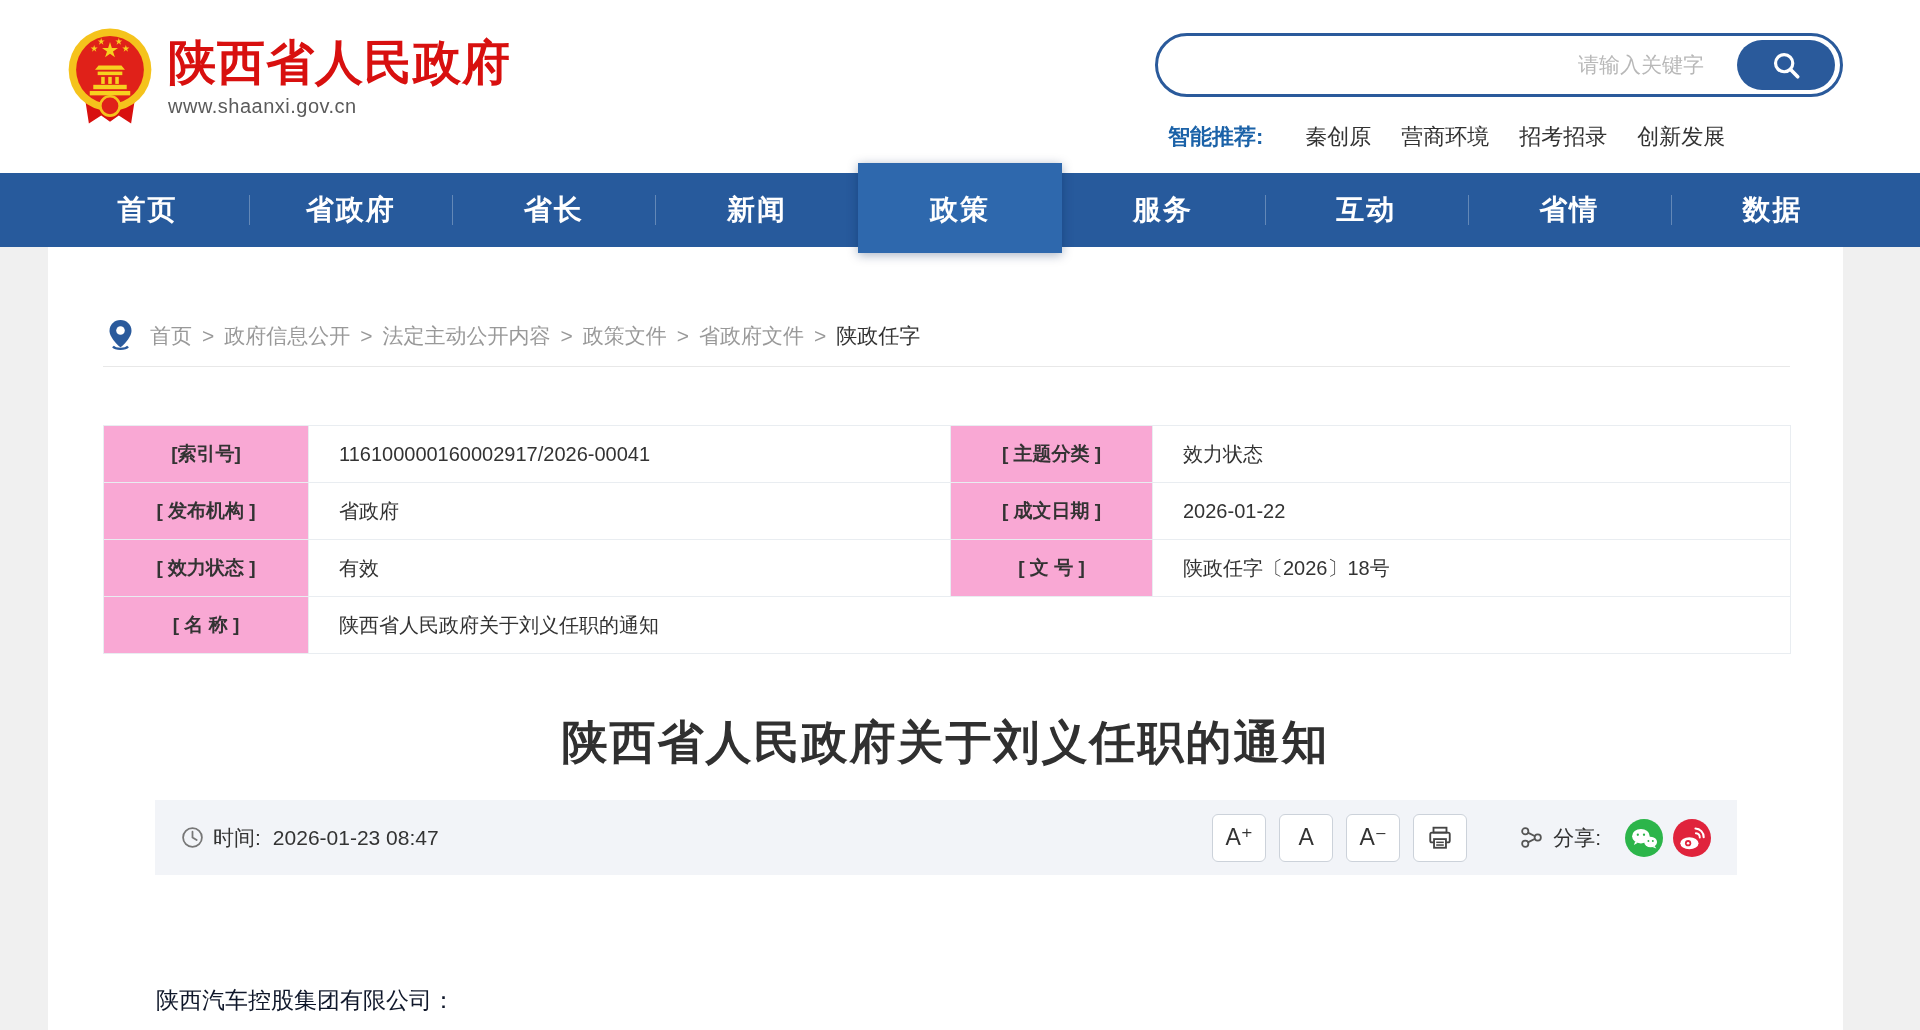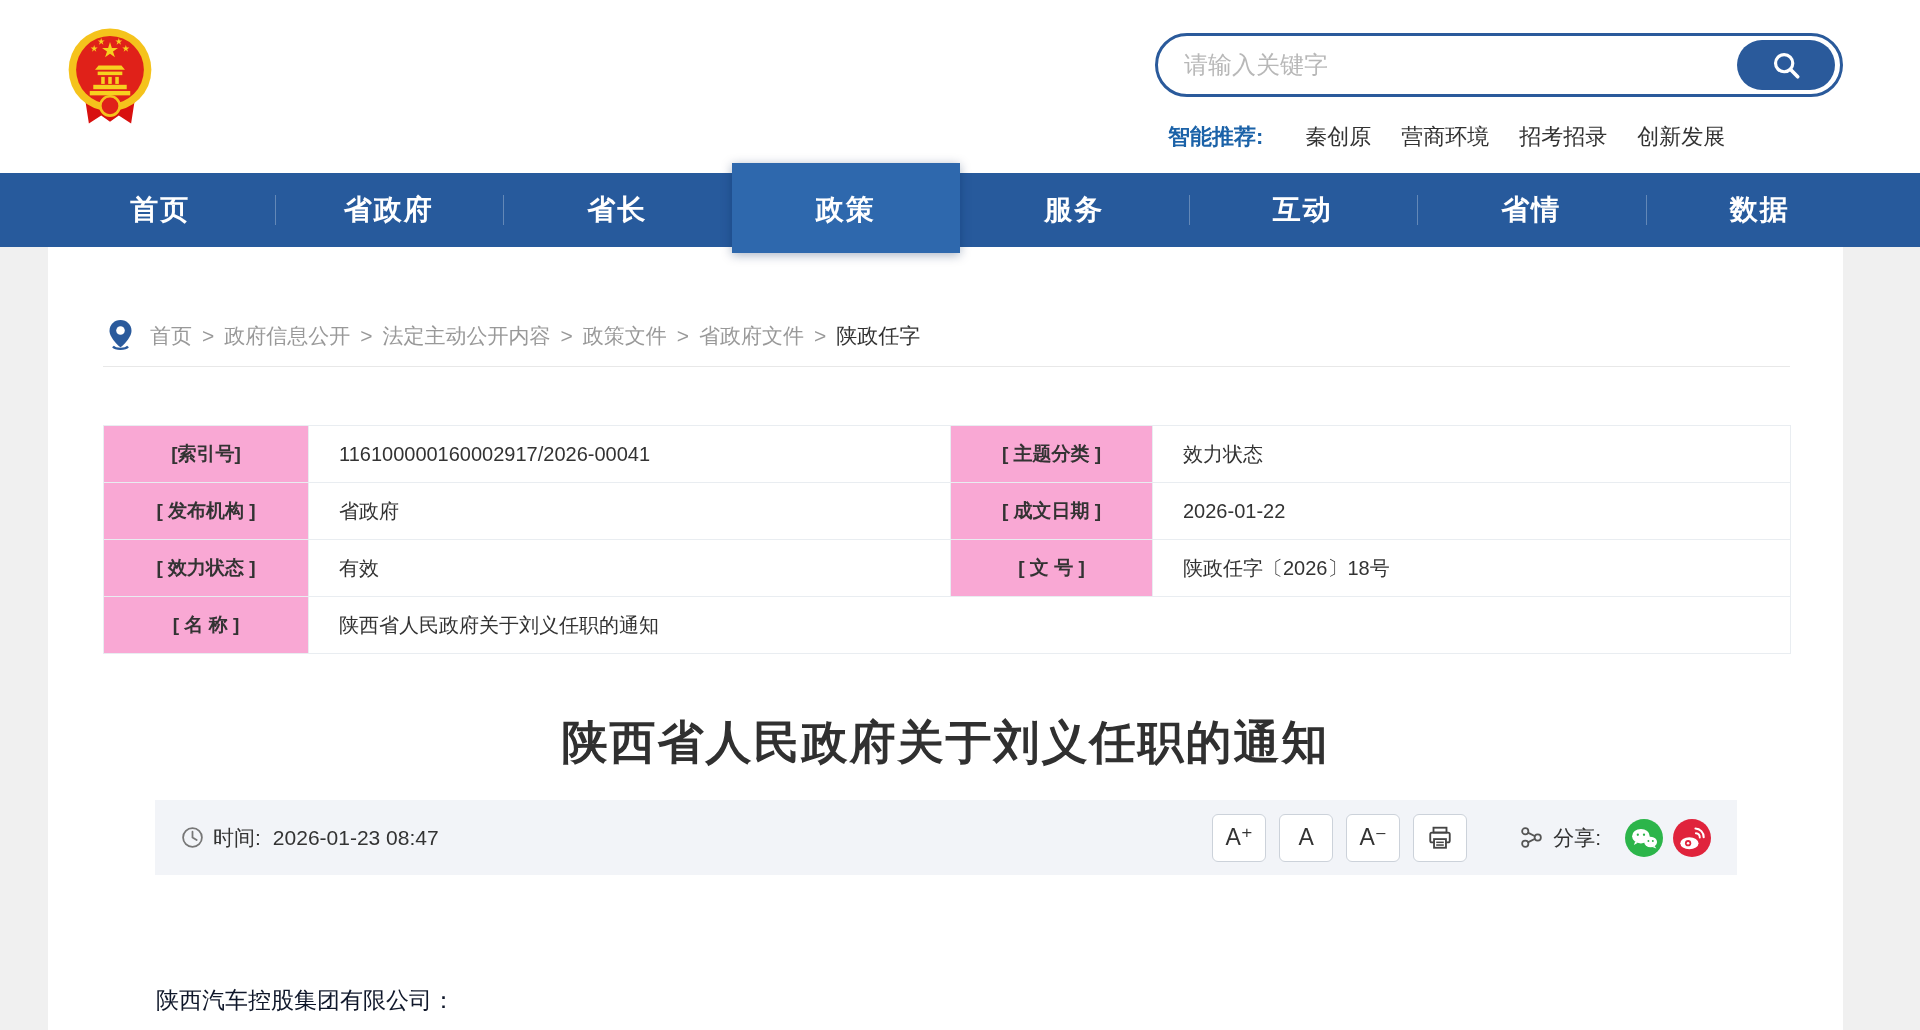--- a/index.html
+++ b/index.html
@@ -11,21 +11,21 @@
   .header { position:absolute; top:0; left:0; width:100%; height:173px; background:#fff; }
   .logo { position:absolute; left:66px; top:26px; display:flex; align-items:flex-start; cursor:pointer; }
   .emblem { width:88px; height:100px; }
   .site-text { margin-left:14px; padding-top:12px; }
   .site-name { font-size:48px; font-weight:700; color:#d8100f; letter-spacing:1px; line-height:1.05; }
   .site-url { font-size:20px; color:#5b5b5b; margin-top:7px; letter-spacing:.5px; }
 
   .search-box { position:absolute; left:1155px; top:33px; width:688px; height:64px;
     border:3px solid #2a5a9b; border-radius:34px; background:#fff; }
   .search-input { position:absolute; left:26px; top:3px; height:52px; width:520px; border:none; outline:none;
-    font-size:24px; color:#333; background:transparent; font-family:inherit; }
+    font-size:21px; color:#333; background:transparent; font-family:inherit;text-align:right; }
   .search-input::placeholder { color:#b8b8b8; }
   .search-btn { position:absolute; right:5px; top:4px; bottom:4px; width:98px; background:#2a5a9b;
     border:none; border-radius:26px; display:flex; align-items:center; justify-content:center; cursor:pointer; }
 
   .recommend { position:absolute; left:1168px; top:122px; display:flex; align-items:center; font-size:22px; }
   .recommend-label { font-weight:700; color:#1b62a8; margin-right:42px; }
   .recommend a { color:#333; text-decoration:none; margin-right:30px; cursor:pointer; }
 
   
   .nav { position:absolute; top:173px; left:0; width:100%; height:74px; background:#275a9c;
@@ -97,20 +97,24 @@
           <polygon points="0,-10 2.25,-3.1 9.5,-3.1 3.6,1.2 5.9,8.1 0,3.8 -5.9,8.1 -3.6,1.2 -9.5,-3.1 -2.25,-3.1" transform="translate(68,25) scale(0.42)"></polygon>
           <path d="M33,49 L67,49 L63,44 L37,44 Z"></path>
           <rect x="36" y="51" width="28" height="4"></rect>
           <rect x="40" y="57" width="4" height="8"></rect>
             <rect x="48" y="57" width="4" height="8"></rect>
             <rect x="56" y="57" width="4" height="8"></rect>
           <rect x="31" y="66" width="38" height="5"></rect>
           <rect x="27" y="73" width="46" height="5"></rect>
         </g>
       </svg>
+      <div class="site-text">
+        <div class="site-name">陕西省人民政府</div>
+        <div class="site-url">www.shaanxi.gov.cn</div>
+      </div>
     </div>
 
     <div class="search-box">
       <input class="search-input" type="text" placeholder="请输入关键字" style="">
       <button class="search-btn">
         <svg width="32" height="32" viewBox="0 0 26 26">
           <circle cx="11.5" cy="11.5" r="7" fill="none" stroke="#fff" stroke-width="2.6"></circle>
           <line x1="16.7" y1="16.7" x2="22.5" y2="22.5" stroke="#fff" stroke-width="3" stroke-linecap="round"></line>
         </svg>
       </button>
@@ -122,20 +126,21 @@
       <a>营商环境</a>
       <a>招考招录</a>
       <a>创新发展</a>
     </div>
   </div>
 
   <div class="nav">
     <div class="nav-item">首页</div>
     <div class="nav-item">省政府</div>
     <div class="nav-item">省长</div>
+    <div class="nav-item">新闻</div>
     <div class="nav-item active">政策</div>
     <div class="nav-item">服务</div>
     <div class="nav-item">互动</div>
     <div class="nav-item">省情</div>
     <div class="nav-item">数据</div>
   </div>
 
   <div class="main">
     <div class="card">
 

